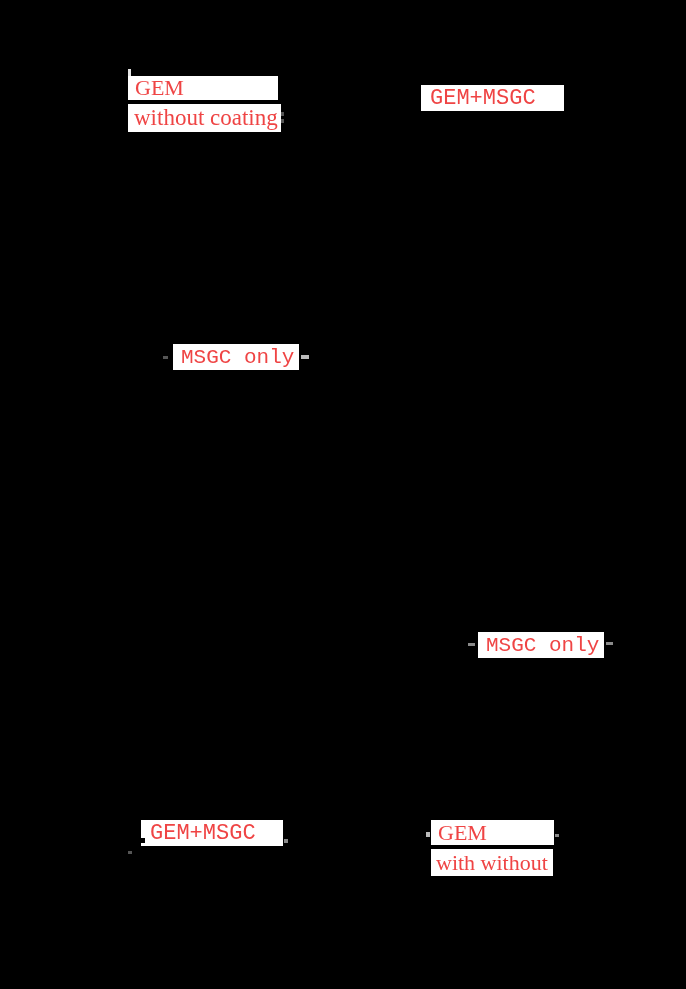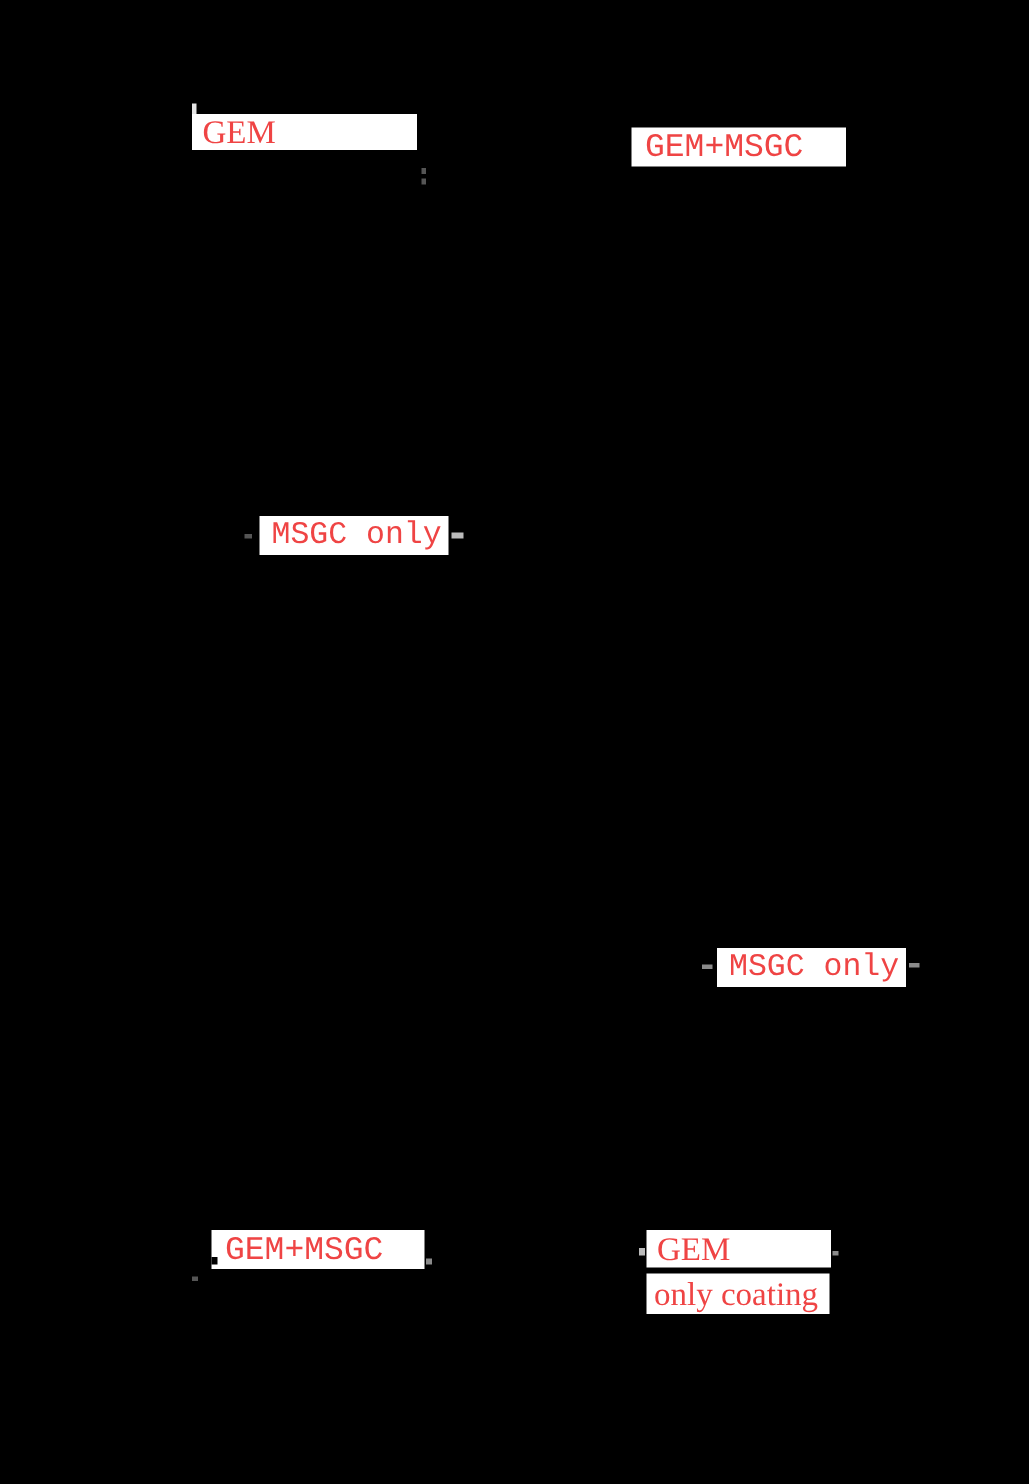--- a/index.html
+++ b/index.html
@@ -40,20 +40,23 @@
 </style>
 </head>
 <body>
 
 <div class="canvas">
 
   <div class="mark white" style="left:128px; top:69px; width:3px; height:8px;"></div>
   <div class="lbl serif" style="left:128px; top:76px; width:150px; height:24px; font-size:22px; padding-left:7px;">
     <span>GEM</span>
   </div>
+  <div class="lbl serif" style="left:128px; top:104px; width:153px; height:28px; font-size:23px; padding-left:6px;">
+    <span>without coating</span>
+  </div>
   <div class="mark dgray" style="left:281px; top:112px; width:3px; height:4px;"></div>
   <div class="mark dgray" style="left:281px; top:119px; width:3px; height:4px;"></div>
 
   <div class="lbl sans" style="left:421px; top:85px; width:143px; height:26px; font-size:22px; padding-left:9px;">
     <span>GEM+MSGC</span>
   </div>
 
   <div class="mark dgray" style="left:163px; top:356px; width:5px; height:3px;"></div>
   <div class="lbl sans" style="left:173px; top:344px; width:126px; height:26px; font-size:21px; padding-left:8px;">
     <span>MSGC only</span>
@@ -72,16 +75,16 @@
   <div class="mark black" style="left:141px; top:838px; width:4px; height:5px;"></div>
   <div class="mark gray" style="left:284px; top:839px; width:4px; height:4px;"></div>
   <div class="mark dgray" style="left:128px; top:851px; width:4px; height:3px;"></div>
 
   <div class="mark lgray" style="left:426px; top:832px; width:4px; height:5px;"></div>
   <div class="lbl serif" style="left:431px; top:820px; width:123px; height:25px; font-size:22px; padding-left:7px;">
     <span>GEM</span>
   </div>
   <div class="mark gray" style="left:555px; top:834px; width:4px; height:3px;"></div>
   <div class="lbl serif" style="left:431px; top:849px; width:122px; height:27px; font-size:22px; padding-left:5px;">
-    <span>only coating</span>
+    <span>with without</span>
   </div>
 
 </div>
 
 </body></html>

